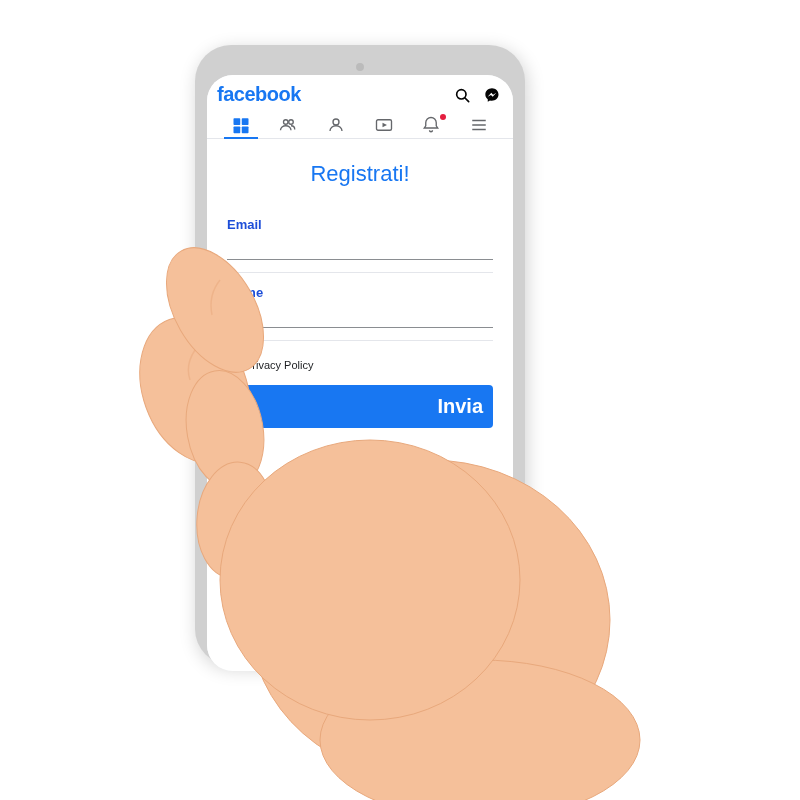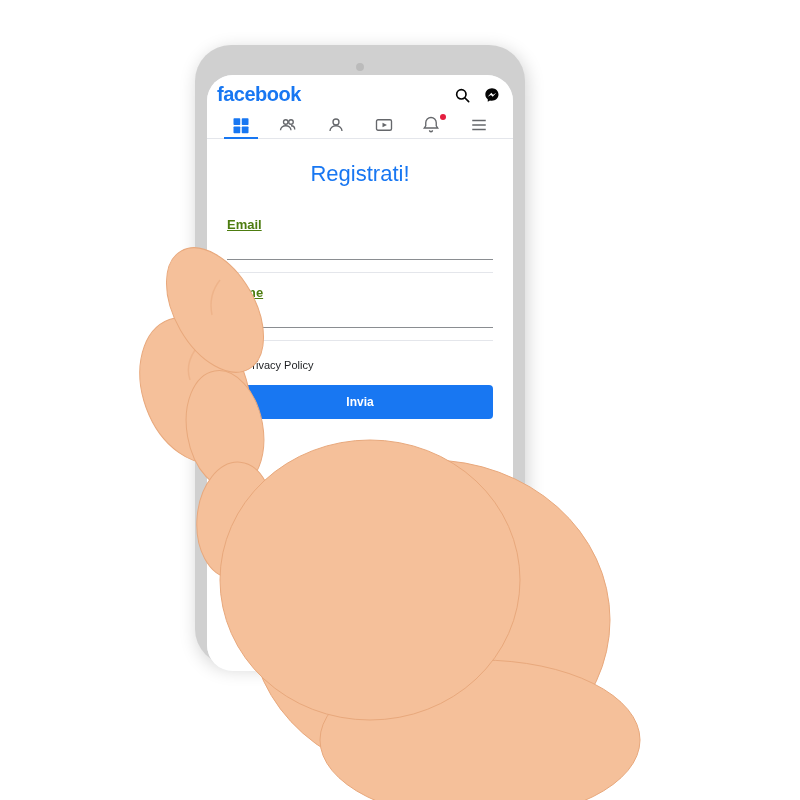--- a/index.html
+++ b/index.html
@@ -169,24 +169,23 @@
       font-size: 22px;
       font-weight: 400;
       text-align: center;
       margin-bottom: 18px;
       margin-top: 6px;
     }
 
     .form-field-label {
       font-size: 13px;
       font-weight: 600;
-      color: #4d7c0f;
+      color: #1d4ed8;
       margin-bottom: 4px;
       margin-top: 12px;
-      text-decoration: underline;
     }
 
     .form-field-input {
       width: 100%;
       border: none;
       border-bottom: 1px solid #8a8d91;
       outline: none;
       font-size: 13px;
       padding: 4px 0;
       background: transparent;
@@ -217,27 +216,27 @@
     .privacy-label {
       font-size: 11px;
       color: #1c1e21;
     }
 
     .submit-btn {
       background: #1877f2;
       color: #ffffff;
       border: none;
       border-radius: 4px;
-      font-size: 12px;
+      font-size: 20px;
       font-weight: 700;
       padding: 10px;
       margin-top: 14px;
       cursor: pointer;
       width: 100%;
-      text-align: center;
+      text-align: right;
     }
 
     
     .hand-svg {
       position: absolute;
       top: 0;
       left: 0;
       width: 800px;
       height: 800px;
       pointer-events: none;

